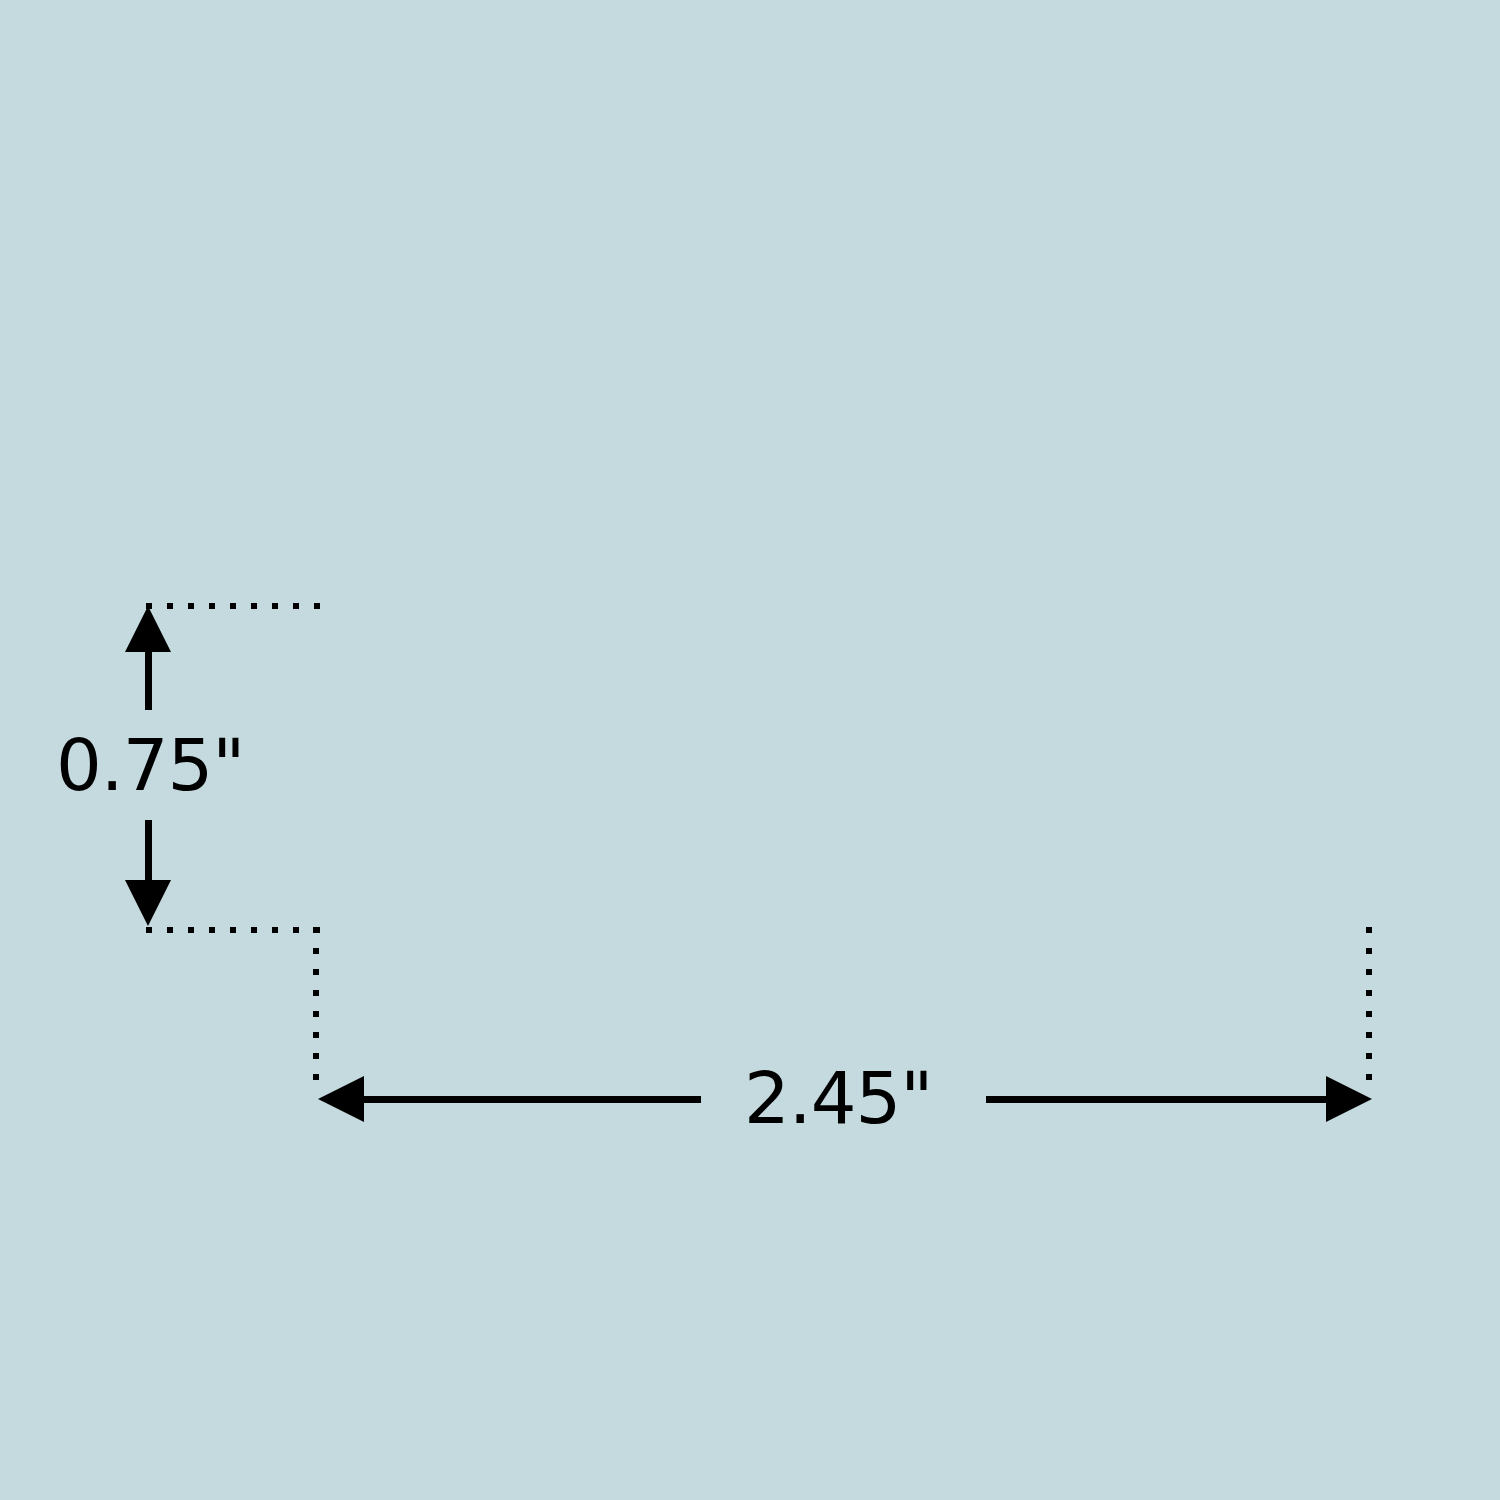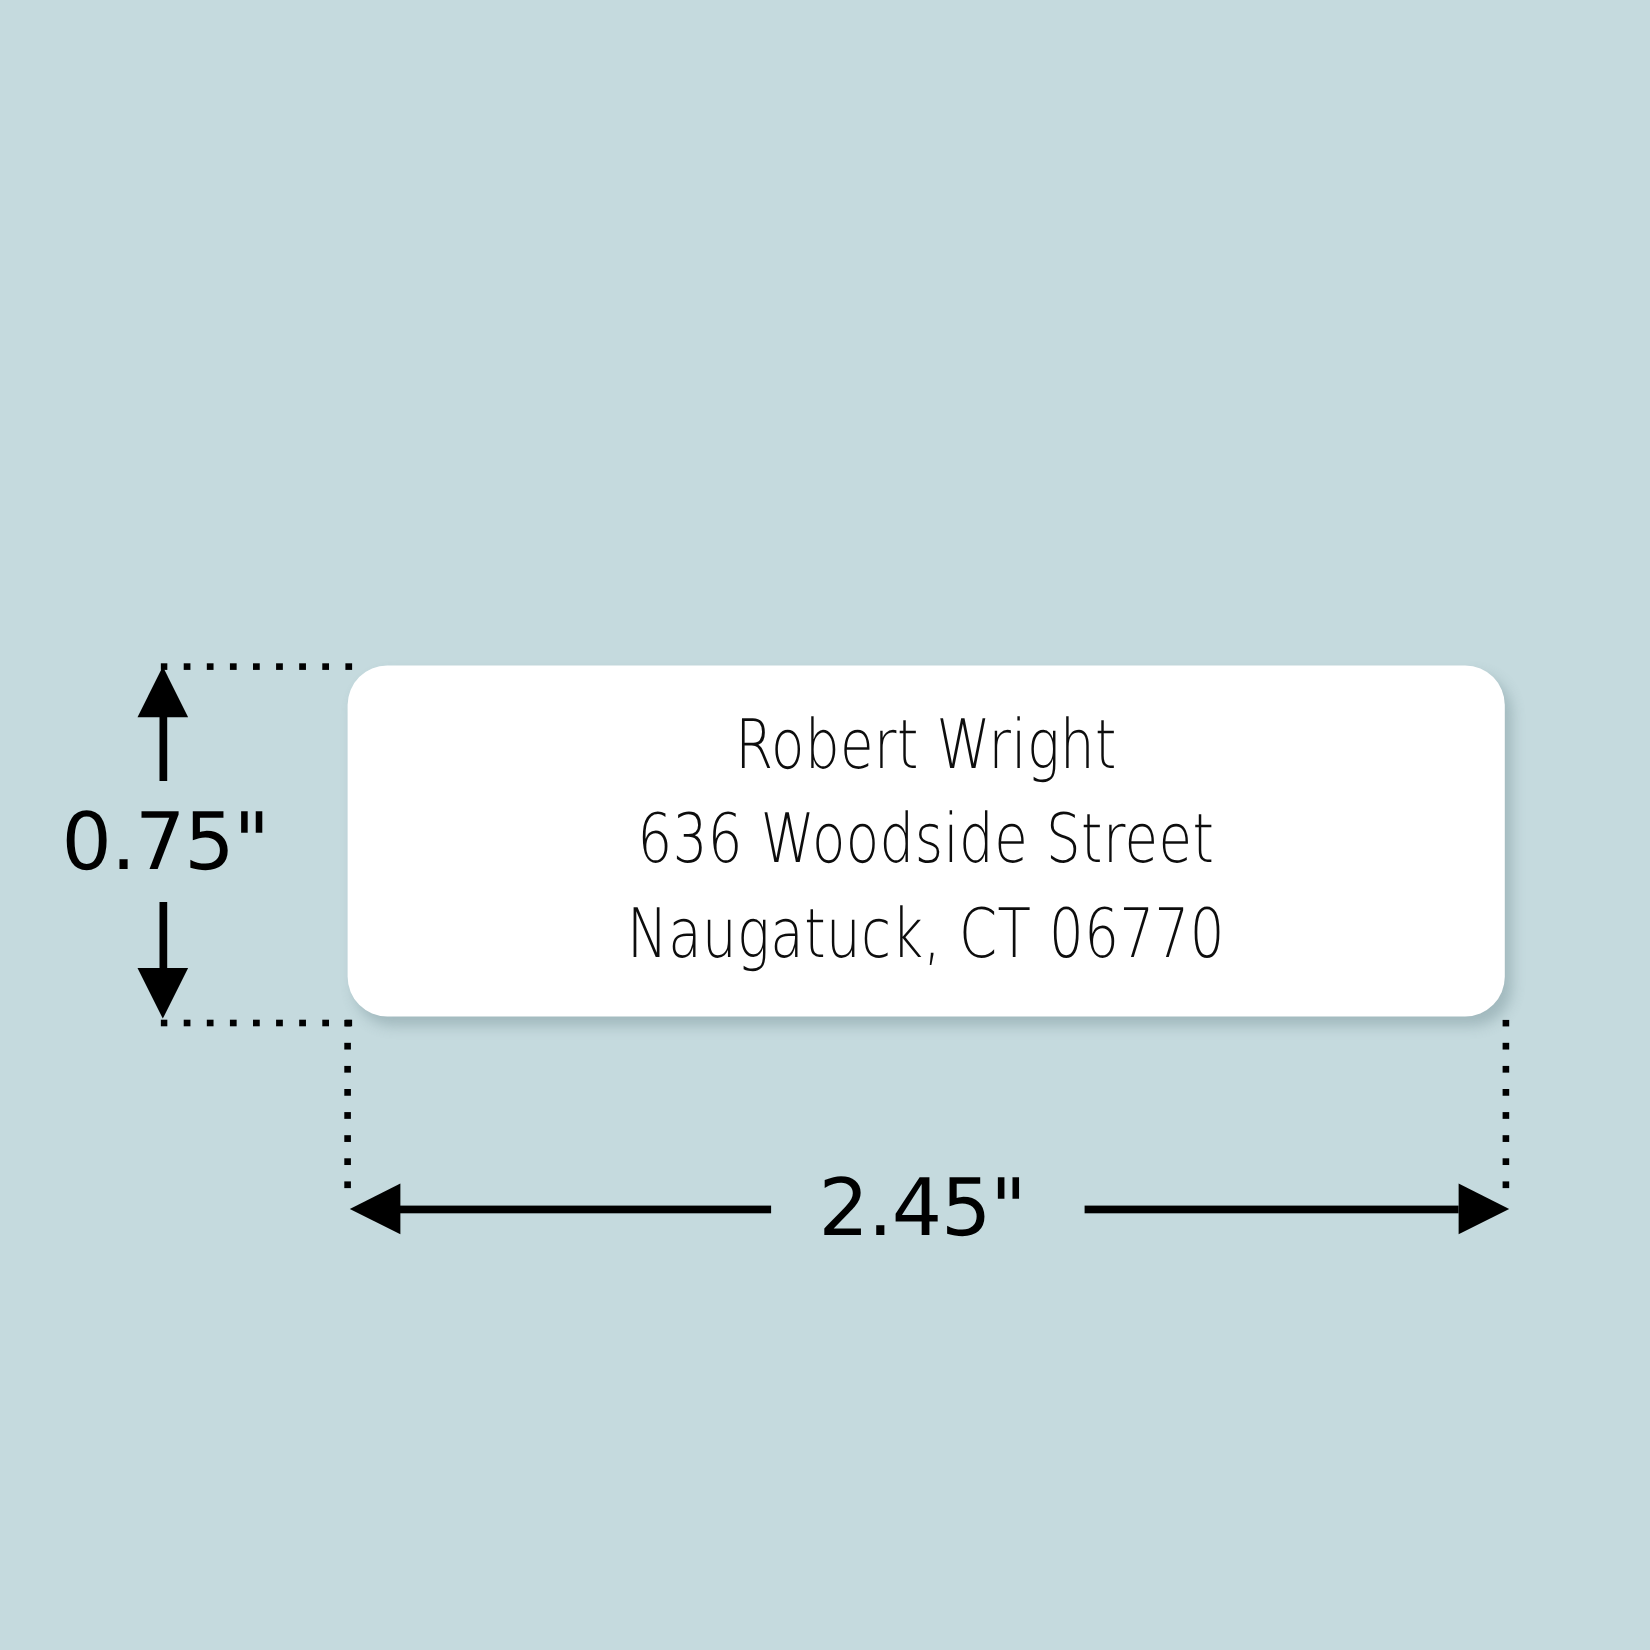--- a/index.html
+++ b/index.html
@@ -143,25 +143,20 @@
     border-top: 23px solid transparent;
     border-bottom: 23px solid transparent;
     border-left: 46px solid #000;
   }
 </style>
 </head>
 <body>
 
 <div id="canvas" style="background: rgb(197, 218, 222);">
 
-  <div id="address-label" style="background: rgb(255, 255, 255);">
-    <div class="addr-line" style="color: rgb(13, 13, 13);">Robert Wright</div>
-    <div class="addr-line" style="color: rgb(13, 13, 13);">636 Woodside Street</div>
-    <div class="addr-line" style="color: rgb(13, 13, 13);">Naugatuck, CT 06770</div>
-  </div>
 
   <div class="dotted-h" id="guide-top"></div>
   <div class="dotted-h" id="guide-bottom"></div>
   <div class="dotted-v" id="guide-left-v"></div>
   <div class="dotted-v" id="guide-right-v"></div>
 
   <div class="arrow-head" id="up-head"></div>
   <div class="arrow-shaft-v" id="up-shaft"></div>
   <div class="arrow-shaft-v" id="down-shaft"></div>
   <div class="arrow-head" id="down-head"></div>

